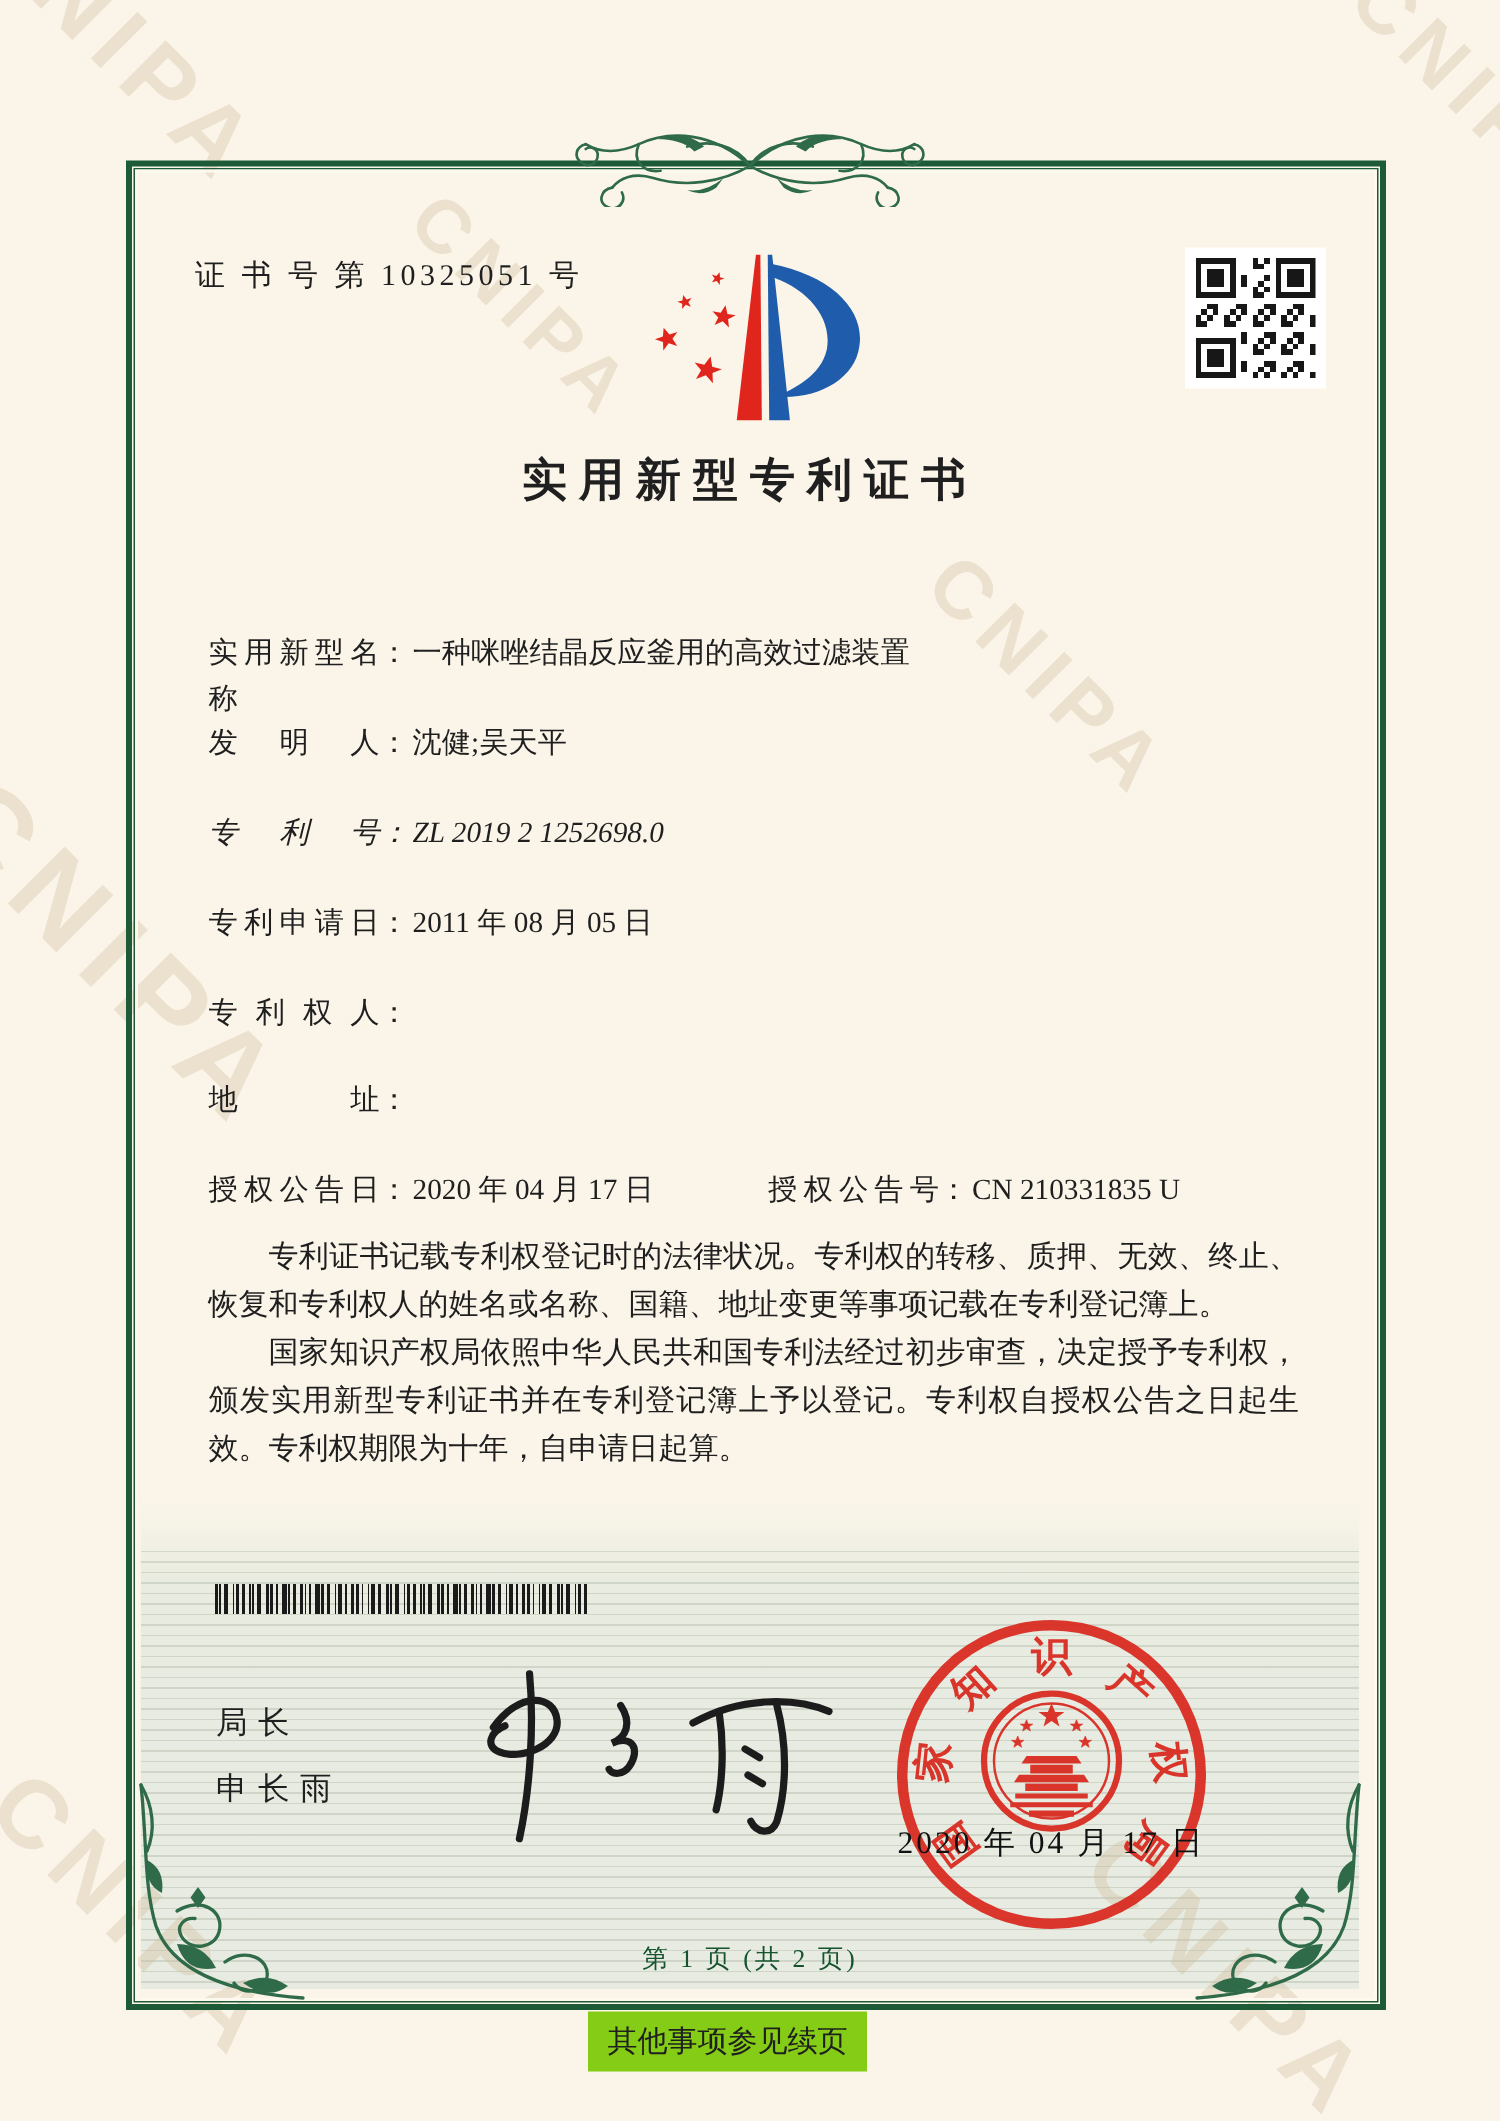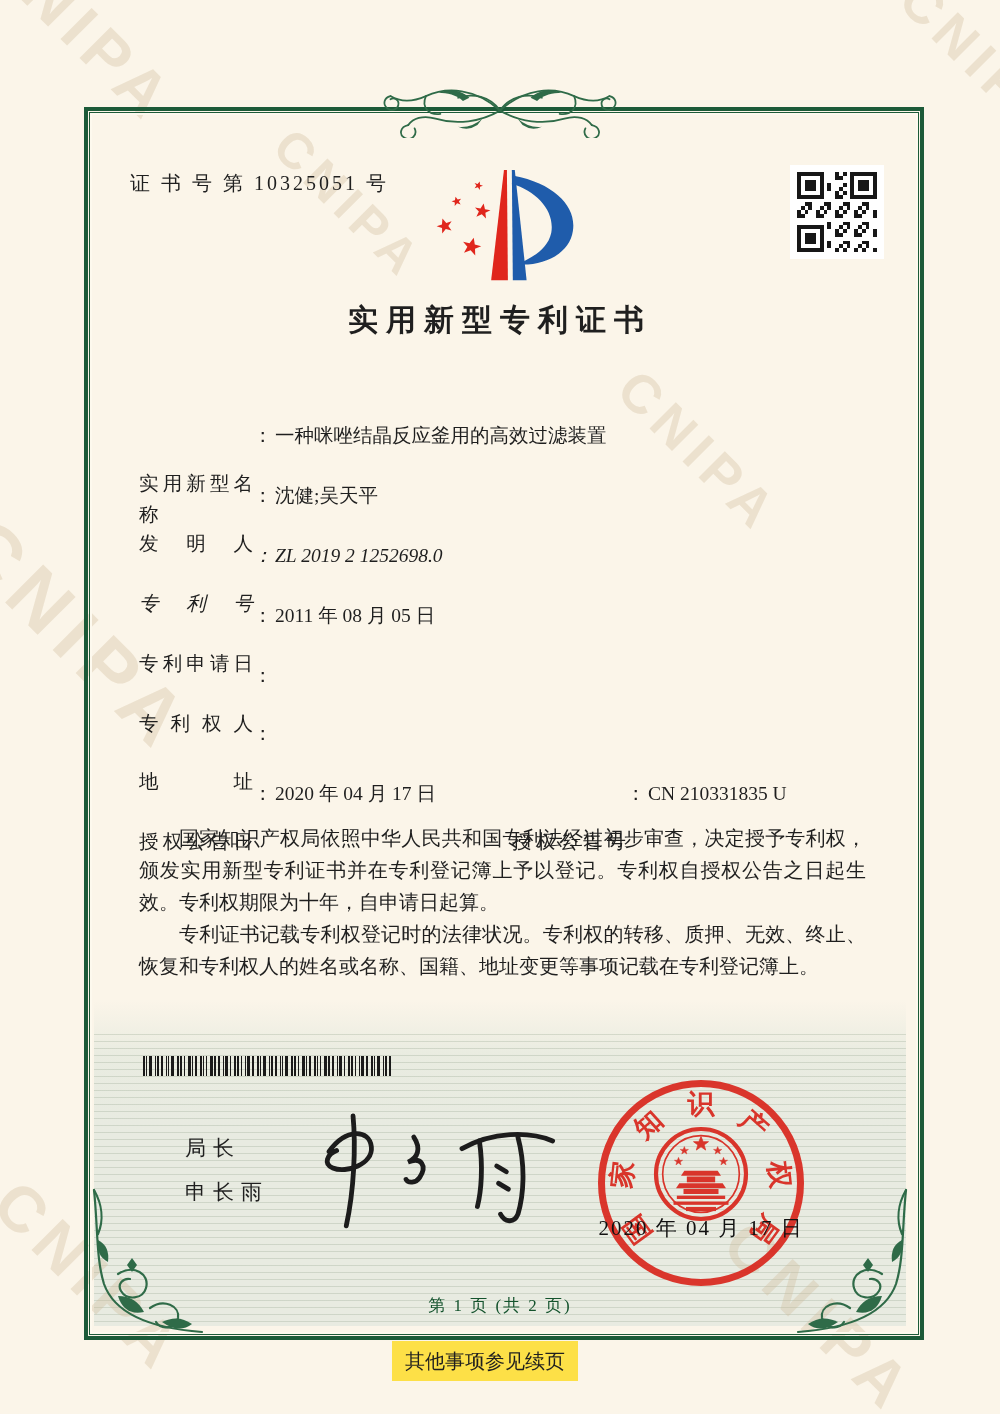--- a/index.html
+++ b/index.html
@@ -29,52 +29,52 @@
   .cert-no{position:absolute;left:130px;top:170px;font-size:20px;letter-spacing:3px;z-index:5;}
   .logo{position:absolute;left:426px;top:164px;width:150px;height:128px;z-index:5;}
   .qr{position:absolute;left:790px;top:165px;width:94px;height:94px;background:#fff;
     padding:7px;box-sizing:border-box;z-index:5;}
   .qr svg{width:100%;height:100%;fill:#171717;}
   .title{position:absolute;left:84px;top:300px;width:832px;text-align:center;
     font-size:30px;font-weight:bold;letter-spacing:8px;z-index:5;}
 
   
   .field-row{position:absolute;left:139px;display:flex;font-size:19.5px;line-height:31px;z-index:5;}
-  .f-label{width:114px;text-align:justify;text-align-last:justify;margin-top:48px;}
+  .f-label{width:114px;text-align:justify;text-align-last:justify;}
   .f-colon{width:22px;}
   .grant-group{position:absolute;left:373px;top:0;display:flex;}
   .addr2{margin-top:1px;}
 
   .paras{position:absolute;left:139px;top:822px;width:727px;font-size:20px;
     line-height:32px;text-align:justify;z-index:5;}
   .paras p{margin:0;text-indent:2em;}
 
   
   .barcode{position:absolute;left:143px;top:1056px;width:256px;height:20px;z-index:5;}
   .barcode svg{width:100%;height:100%;fill:#1a1a1a;}
   .officer{position:absolute;left:144px;font-size:21px;letter-spacing:7px;z-index:5;
-    font-family:Liberation Mono, monospace;margin-left:41px;}
+    font-family:Liberation Mono, monospace;}
   .officer.title-line{top:1134px;}
   .officer.name-line{top:1178px;}
   .signature{position:absolute;left:300px;top:1096px;width:270px;height:140px;z-index:5;}
   .signature svg{width:100%;height:100%;}
 
   .seal{position:absolute;left:598px;top:1080px;width:206px;height:206px;z-index:6;}
   .seal-ring{position:absolute;inset:0;border:7px solid #d8261c;border-radius:50%;
     box-sizing:border-box;opacity:.92;}
   .seal-char{position:absolute;left:50%;top:50%;font-size:27px;font-weight:bold;
     color:#d8261c;font-family:"Liberation Serif","DejaVu Serif",serif;}
   .seal-emblem{position:absolute;left:53px;top:44px;width:100px;height:100px;opacity:.92;}
   .seal-date{position:absolute;left:0;top:134px;width:100%;text-align:center;
     font-size:21px;letter-spacing:2px;color:#111;}
 
   .page-indicator{position:absolute;left:84px;top:1294px;width:832px;text-align:center;
     font-size:17px;letter-spacing:2px;color:#14532d;z-index:5;}
   .footer-note{position:absolute;left:392px;top:1341px;width:186px;height:40px;
-    background:#fde047;text-align:center;line-height:40px;font-size:20px;z-index:5;}
+    background:#84cc16;text-align:center;line-height:40px;font-size:20px;z-index:5;}
 </style>
 </head>
 <body>
 
 <div class="page">
 
   <div class="wm" style="left:-40px;top:-10px;font-size:64px;">CNIPA</div>
   <div class="wm" style="left:255px;top:175px;font-size:50px;">CNIPA</div>
   <div class="wm" style="left:598px;top:420px;font-size:54px;">CNIPA</div>
   <div class="wm" style="left:-70px;top:590px;font-size:78px;">CNIPA</div>
@@ -298,22 +298,22 @@
       <span class="f-colon">：</span>
     <span class="f-value">2020 年 04 月 17 日</span>
     <span class="grant-group">
       <span class="f-label">授权公告号</span>
         <span class="f-colon">：</span>
       <span class="f-value">CN 210331835 U</span>
     </span>
   </div>
 
   <div class="paras">
+    <p>专利证书记载专利权登记时的法律状况。专利权的转移、质押、无效、终止、恢复和专利权人的姓名或名称、国籍、地址变更等事项记载在专利登记簿上。</p>
     <p>国家知识产权局依照中华人民共和国专利法经过初步审查，决定授予专利权，颁发实用新型专利证书并在专利登记簿上予以登记。专利权自授权公告之日起生效。专利权期限为十年，自申请日起算。</p>
-    <p>专利证书记载专利权登记时的法律状况。专利权的转移、质押、无效、终止、恢复和专利权人的姓名或名称、国籍、地址变更等事项记载在专利登记簿上。</p>
   </div>
 
   <div class="barcode">
     <svg viewBox="0 0 256 20" preserveAspectRatio="none" shape-rendering="crispEdges">
         <rect x="0" y="0" width="2" height="20"></rect>
         <rect x="3" y="0" width="1" height="20"></rect>
         <rect x="6" y="0" width="3" height="20"></rect>
         <rect x="12" y="0" width="1" height="20"></rect>
         <rect x="14" y="0" width="2" height="20"></rect>
         <rect x="18" y="0" width="2" height="20"></rect>

